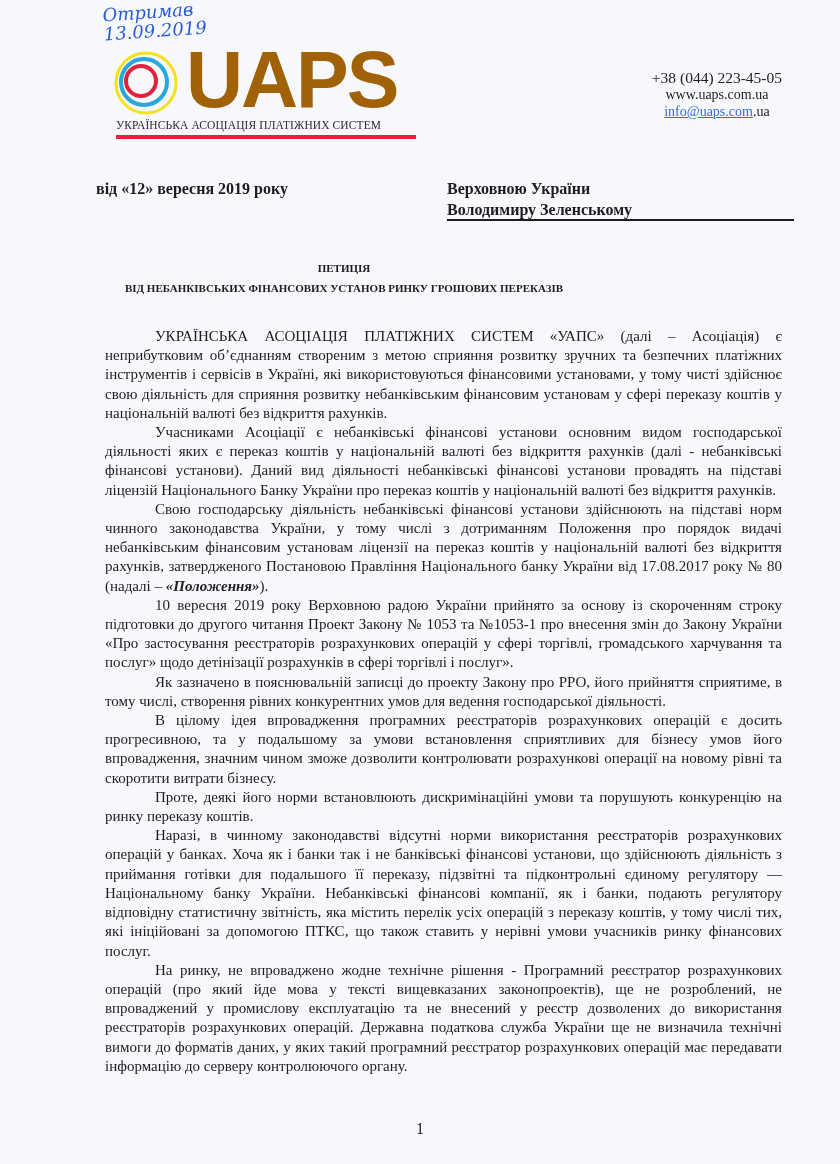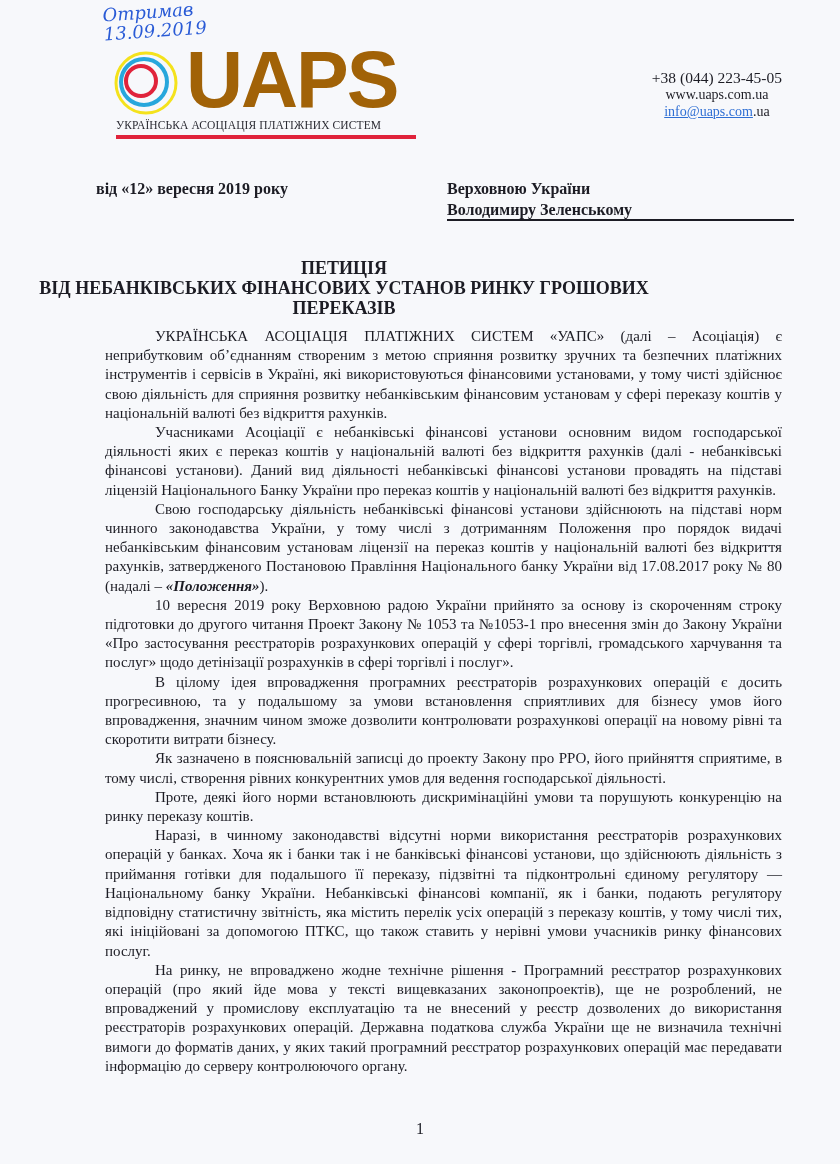--- a/index.html
+++ b/index.html
@@ -30,21 +30,21 @@
     .logo-line { position: absolute; left: 116px; top: 135px; width: 300px; height: 4px; background: #e0233b; }
     .contacts {
       position: absolute; right: 58px; top: 69px; text-align: center;
       font-size: 14px; line-height: 17px;
     }
     .contacts .phone { font-size: 15.5px; }
     .contacts a { color: #2f6fd4; text-decoration: underline; margin-top: 9px; }
     .outgoing { position: absolute; left: 96px; top: 178px; font-weight: bold; font-size: 16px; line-height: 21px; }
     .addressee { position: absolute; left: 447px; top: 178px; font-weight: bold; font-size: 16px; line-height: 21px; }
     .addressee-line { position: absolute; left: 447px; top: 219px; width: 347px; height: 2px; background: #1c1c24; }
-    .title { position: absolute; left: 0; width: 688px; top: 258px; text-align: center; font-weight: bold; font-size: 18px; line-height: 20px; }
+    .title { position: absolute; left: 0; width: 688px; top: 258px; text-align: center; font-weight: bold; font-size: 11px; line-height: 20px; }
     .body {
       position: absolute; left: 105px; top: 327px; width: 677px;
       font-size: 15px; line-height: 19.2px; text-align: justify;
     }
     .body p { margin: 0; text-indent: 50px; }
     .body p.gap { }
     .body p.first { text-indent: 50px; }
     .pagenum { position: absolute; left: 0; width: 840px; top: 1120px; text-align: center; font-size: 16px; }
   </style>
 </head>
@@ -85,21 +85,21 @@
   <div class="title">
     <div>ПЕТИЦІЯ</div>
     <div>ВІД НЕБАНКІВСЬКИХ ФІНАНСОВИХ УСТАНОВ РИНКУ ГРОШОВИХ ПЕРЕКАЗІВ</div>
   </div>
 
   <div class="body">
     <p class="first">УКРАЇНСЬКА АСОЦІАЦІЯ ПЛАТІЖНИХ СИСТЕМ «УАПС» (далі – Асоціація) є неприбутковим об’єднанням створеним з метою сприяння розвитку зручних та безпечних платіжних інструментів і сервісів в Україні, які використовуються фінансовими установами, у тому чисті здійснює свою діяльність для сприяння розвитку небанківським фінансовим установам у сфері переказу коштів у національній валюті без відкриття рахунків.</p>
     <p class="gap">Учасниками Асоціації є небанківські фінансові установи основним видом господарської діяльності яких є переказ коштів у національній валюті без відкриття рахунків (далі - небанківські фінансові установи). Даний вид діяльності небанківські фінансові установи провадять на підставі ліцензій Національного Банку України про переказ коштів у національній валюті без відкриття рахунків.</p>
     <p><span>Свою господарську діяльність небанківські фінансові установи здійснюють на підставі норм чинного законодавства України, у тому числі з дотриманням Положення про порядок видачі небанківським фінансовим установам ліцензії на переказ коштів у національній валюті без відкриття рахунків, затвердженого Постановою Правління Національного банку України від 17.08.2017 року № 80 (надалі – </span><b><i>«Положення»</i></b><span>).</span></p>
     <p>10 вересня 2019 року Верховною радою України  прийнято за основу із скороченням строку підготовки до другого читання Проект Закону № 1053 та №1053-1 про внесення змін до Закону України «Про застосування реєстраторів розрахункових операцій у сфері торгівлі, громадського харчування та послуг» щодо детінізації розрахунків в сфері торгівлі і послуг».</p>
+    <p>Як зазначено в пояснювальній записці до проекту Закону про РРО, його прийняття сприятиме, в тому числі, створення рівних конкурентних умов для ведення господарської діяльності.</p>
     <p>В цілому ідея впровадження програмних реєстраторів розрахункових операцій є досить прогресивною, та у подальшому за умови встановлення сприятливих для бізнесу умов його впровадження, значним чином зможе дозволити контролювати розрахункові операції на новому рівні та скоротити витрати бізнесу.</p>
-    <p>Як зазначено в пояснювальній записці до проекту Закону про РРО, його прийняття сприятиме, в тому числі, створення рівних конкурентних умов для ведення господарської діяльності.</p>
     <p>Проте, деякі його норми встановлюють дискримінаційні умови та порушують конкуренцію на ринку переказу коштів.</p>
     <p>Наразі, в чинному законодавстві відсутні норми використання реєстраторів розрахункових операцій у банках. Хоча як і банки так і не банківські фінансові установи, що здійснюють діяльність з приймання готівки для подальшого її переказу, підзвітні та підконтрольні єдиному регулятору — Національному банку України. Небанківські фінансові компанії, як і банки, подають регулятору відповідну статистичну звітність, яка містить перелік усіх операцій з переказу коштів, у тому числі тих, які ініційовані за допомогою ПТКС, що також ставить у нерівні умови учасників ринку фінансових послуг.</p>
     <p>На ринку, не впроваджено жодне технічне рішення - Програмний реєстратор розрахункових операцій (про який йде мова у тексті вищевказаних законопроектів), ще не розроблений, не впроваджений у промислову експлуатацію та не внесений у реєстр дозволених до використання реєстраторів розрахункових операцій. Державна податкова служба України ще не визначила технічні вимоги до форматів даних, у яких такий програмний реєстратор розрахункових операцій має передавати інформацію до серверу контролюючого органу.</p>
   </div>
 
   <div class="pagenum">1</div>
 </div>
 
 </body></html>

